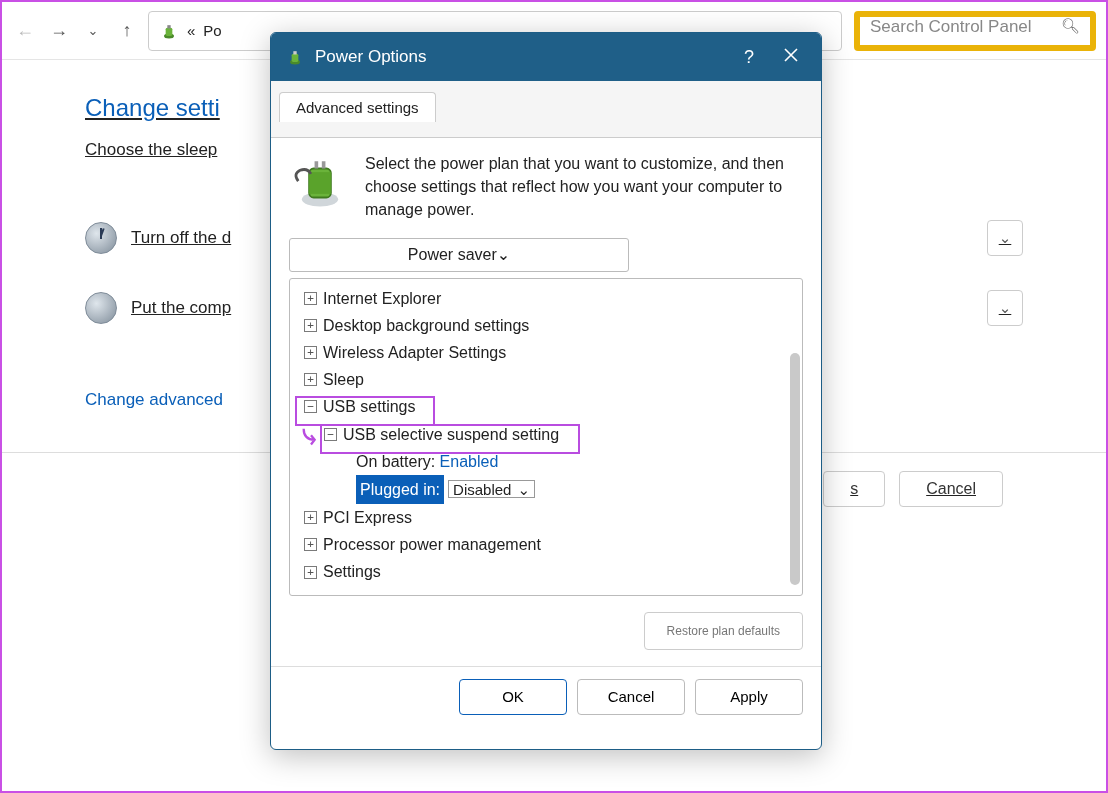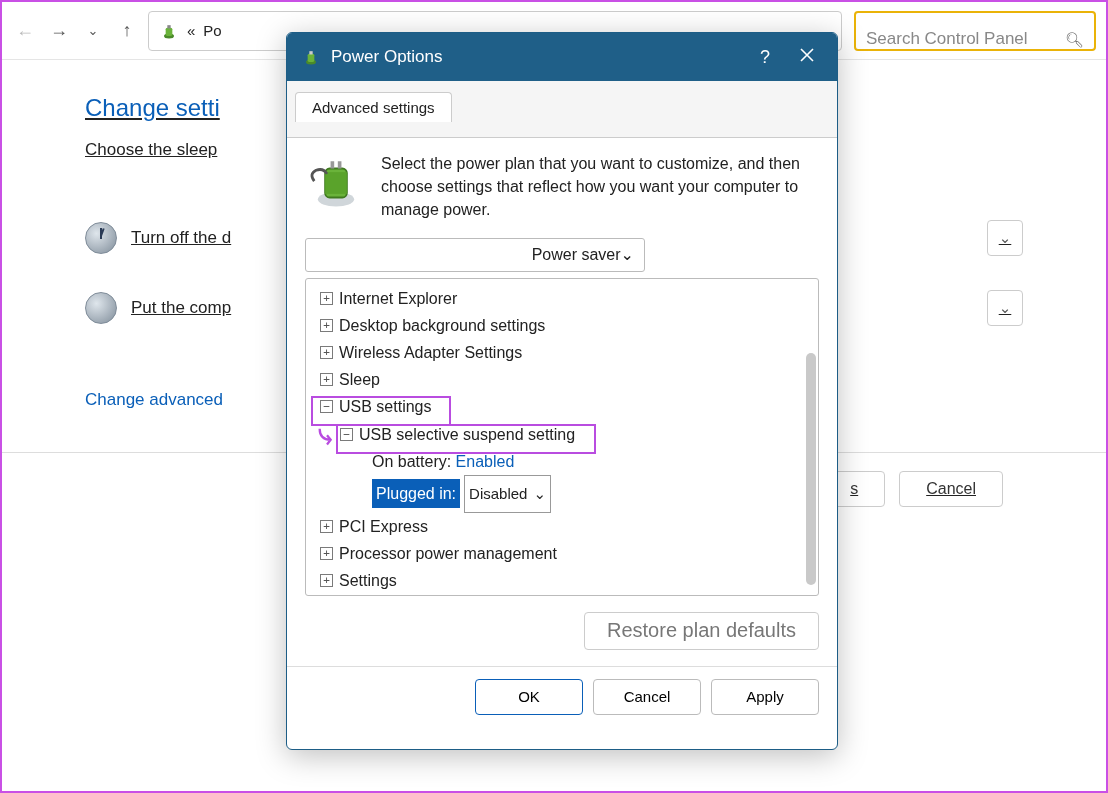--- a/index.html
+++ b/index.html
@@ -27,22 +27,22 @@
   }
   .nav-btn.disabled { color: #bbb; }
   .chev-ic { font-size: 13px; }
   .address-bar {
     flex: 1; height: 40px; border: 1px solid #ccc; border-radius: 4px;
     display: flex; align-items: center; padding: 0 10px; gap: 8px;
     background: #fff;
   }
   .address-bar .crumb { color: #222; }
   .search-box {
-    width: 242px; height: 40px; border: 2px solid #eab308; border-radius: 4px;
-    display: flex; align-items: flex-end; padding: 0 10px; gap: 8px;
+    width: 242px; height: 40px; border: 6px solid #eab308; border-radius: 4px;
+    display: flex; align-items: flex-start; padding: 0 10px; gap: 8px;
     color: #888; margin-left: 4px;
     font-size: 17px;
   }
   .search-box .sicon { color: #666; font-size: 15px; margin-left: auto;}
   .cp-body { padding: 34px 83px; text-decoration: underline; }
   .cp-heading { color: #0a5fb8; font-size: 24px; font-weight: 400; margin-bottom: 18px; }
   .cp-sub { color: #222; font-size: 17px; margin-bottom: 60px; }
   .cp-row {
     display: flex; align-items: center; gap: 14px; margin-bottom: 34px;
   }
@@ -69,21 +69,21 @@
   }
   .cp-link { color: #0a5fb8; font-size: 17px; margin-top: 30px; display: inline-block; cursor: pointer; }
   .cp-divider { border-top: 1px solid #ddd; margin: 42px -120px 0; }
   .cp-footer-btns { display: flex; gap: 14px; justify-content: flex-end; padding: 18px 0; margin-right: 20px;}
   .cp-footer-btns button {
     height: 36px; padding: 0 26px; border: 1px solid #ccc; border-radius: 4px; background: #fff;
     font-size: 16px; color: #333; cursor: pointer;
   }
   
   .modal {
-    position: absolute; left: 284px; top: 30px;
+    position: absolute; left: 268px; top: 30px;
     width: 552px; height: 718px;
     border: 1px solid #1d5d86;
     border-radius: 6px;
     background: #fff;
     box-shadow: 0 6px 30px rgba(0,0,0,.25);
     display: flex; flex-direction: column;
     overflow: hidden;
   }
   .modal-title {
     height: 48px; background: #1f5f88; color: #fff;
@@ -105,21 +105,21 @@
     background: #fff; border-radius: 4px 4px 0 0; font-size: 15px;
     position: relative; top: 1px;
   }
   .modal-content { padding: 14px 18px; flex: 1; display: flex; flex-direction: column; }
   .intro { display: flex; gap: 14px; margin-bottom: 16px; }
   .intro .big-ico { width: 62px; height: 62px; flex-shrink: 0; display:flex; align-items:center; justify-content:center;}
   .intro .desc { color: #222; font-size: 16px; line-height: 1.45; }
   .plan-select {
     width: 340px; height: 34px; border: 1px solid #bbb; border-radius: 3px;
     display: flex; align-items: center; padding: 0 10px; font-size: 16px;
-    justify-content: flex-end; cursor: pointer; margin-bottom: 6px;
+    justify-content: center; cursor: pointer; margin-bottom: 6px;
   }
   .tree-box {
     border: 1px solid #bbb; border-radius: 3px;
     height: 318px; position: relative; overflow: hidden;
     padding: 6px 0;
   }
   .tree-scroll {
     position: absolute; right: 2px; top: 74px; width: 10px; height: 232px;
     background: #c9c9c9; border-radius: 5px;
   }
@@ -144,27 +144,27 @@
   }
   .hl-arrow {
     position: absolute; left: 10px; top: 148px; width: 22px; height: 22px;
     pointer-events:none;
   }
   .hl-arrow svg { stroke: #b94ce0; stroke-width: 2.5; fill: none; }
   .val-link { color: #0a5fb8; cursor: pointer; }
   .val-sel-row { display:flex; align-items:center; gap:4px;}
   .val-sel-label { background: #0a5fb8; color: #fff; padding: 1px 4px;}
   .val-dd {
-    border: 1px solid #999; padding: 0 4px; height: 38px; display:inline-flex; align-items:center; gap:6px;
+    border: 1px solid #999; padding: 0 4px; height: 18px; display:inline-flex; align-items:center; gap:6px;
     font-size: 15px; cursor: pointer; background:#fff;
   }
   .modal-mid-btn { display:flex; justify-content:flex-end; margin: 16px 0 10px; }
   .modal-mid-btn button {
     height: 38px; padding: 0 22px; border: 1px solid #ccc; border-radius: 4px; background: #fff;
-    color: #777; font-size: 20px;
+    color: #777; font-size: 12px;
   }
   .modal-sep { border-top: 1px solid #ddd; margin: 6px -18px 12px; }
   .modal-btns { display: flex; gap: 10px; justify-content: flex-end; }
   .modal-btns button {
     width: 108px; height: 36px; border: 1px solid #bbb; border-radius: 4px;
     background: #fff; font-size: 15px; cursor: pointer;
   }
   .modal-btns button.primary { border-color: #0a5fb8; }
 </style>
 </head>

